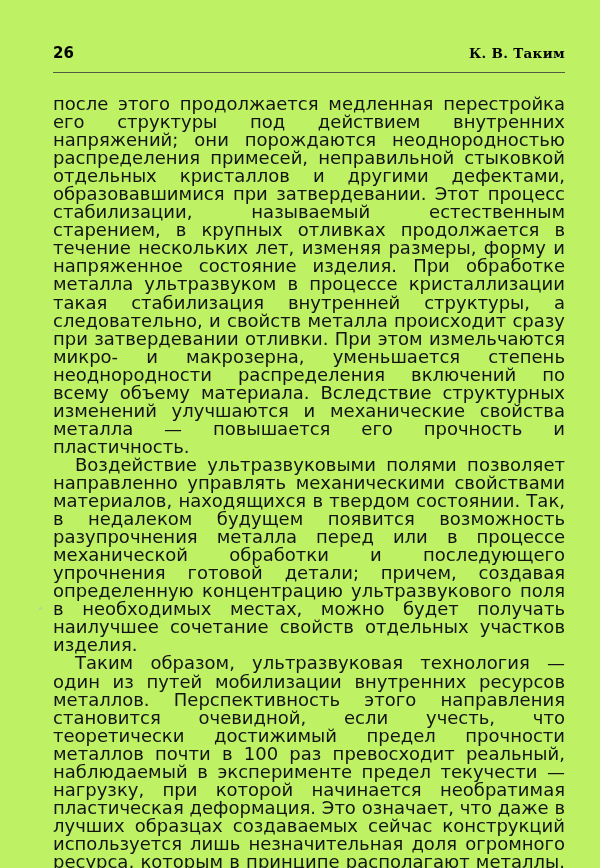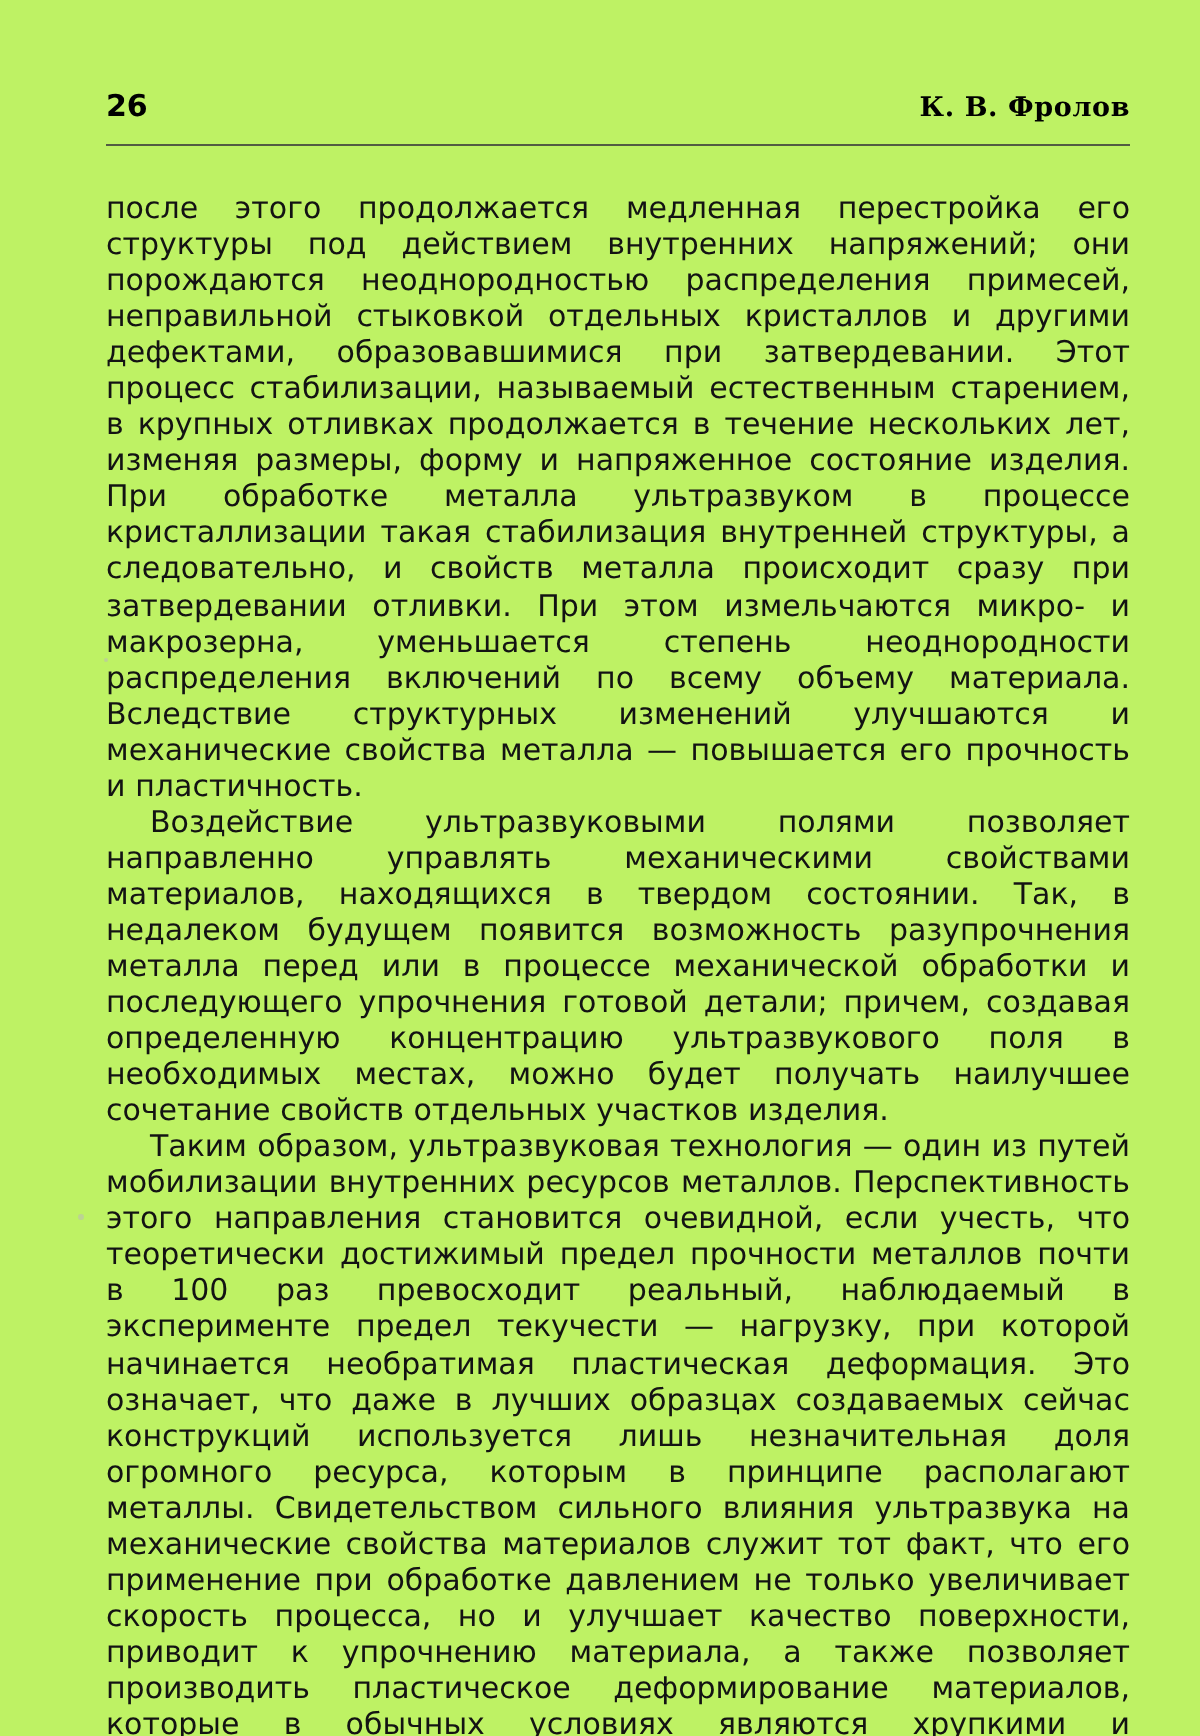--- a/index.html
+++ b/index.html
@@ -56,21 +56,21 @@
 
   
   .column {
     position: absolute;
     left: 53px;
     top: 95px;
     width: 512px;
   }
   .para {
     margin: 0;
-    font-size: 15px;
+    font-size: 18px;
     line-height: 18.05px;
     color: #131313;
     text-align: justify;
     text-justify: inter-word;
     text-indent: 22px;
     hyphens: manual;
     word-spacing: 0.1px;
   }
   .para.first {
     text-indent: 0;
@@ -84,21 +84,21 @@
     opacity: 0.55;
   }
 </style>
 </head>
 <body>
 
 <div class="page">
 
   <div class="header">
     <span class="folio">26</span>
-    <span class="author">К. В. Фролов</span>
+    <span class="author">К. В. Таким</span>
   </div>
   <div class="header-rule"></div>
 
   <div class="speckle" style="left:39px; top:607px; width:3px; height:3px;"></div>
   <div class="speckle" style="left:52px; top:329px; width:2px; height:2px;"></div>
 
   <div class="column">
     <p class="para first">после этого продолжается медленная перестройка его структуры под действием внутренних напряжений; они порождаются неоднородностью распределения примесей, неправильной стыковкой отдельных кристаллов и другими дефектами, образовавшимися при затвердевании. Этот процесс стабилизации, называемый естественным старением, в крупных отливках продолжается в течение нескольких лет, изменяя размеры, форму и напряженное состояние изделия. При обработке металла ультразвуком в процессе кристаллизации такая стабилизация внутренней структуры, а следовательно, и свойств металла происходит сразу при затвердевании отливки. При этом измельчаются микро- и макрозерна, уменьшается степень неоднородности распределения включений по всему объему материала. Вследствие структурных изменений улучшаются и механические свойства металла — повышается его прочность и пластичность.</p>
     <p class="para">Воздействие ультразвуковыми полями позволяет направленно управлять механическими свойствами материалов, находящихся в твердом состоянии. Так, в недалеком будущем появится возможность разупрочнения металла перед или в процессе механической обработки и последующего упрочнения готовой детали; причем, создавая определенную концентрацию ультразвукового поля в необходимых местах, можно будет получать наилучшее сочетание свойств отдельных участков изделия.</p>
     <p class="para">Таким образом, ультразвуковая технология — один из путей мобилизации внутренних ресурсов металлов. Перспективность этого направления становится очевидной, если учесть, что теоретически достижимый предел прочности металлов почти в 100 раз превосходит реальный, наблюдаемый в эксперименте предел текучести — нагрузку, при которой начинается необратимая пластическая деформация. Это означает, что даже в лучших образцах создаваемых сейчас конструкций используется лишь незначительная доля огромного ресурса, которым в принципе располагают металлы. Свидетельством сильного влияния ультразвука на механические свойства материалов служит тот факт, что его применение при обработке давлением не только увеличивает скорость процесса, но и улучшает качество поверхности, приводит к упрочнению материала, а также позволяет производить пластическое деформирование материалов, которые в обычных условиях являются хрупкими и разрушаются без заметных остаточных деформаций.</p>

